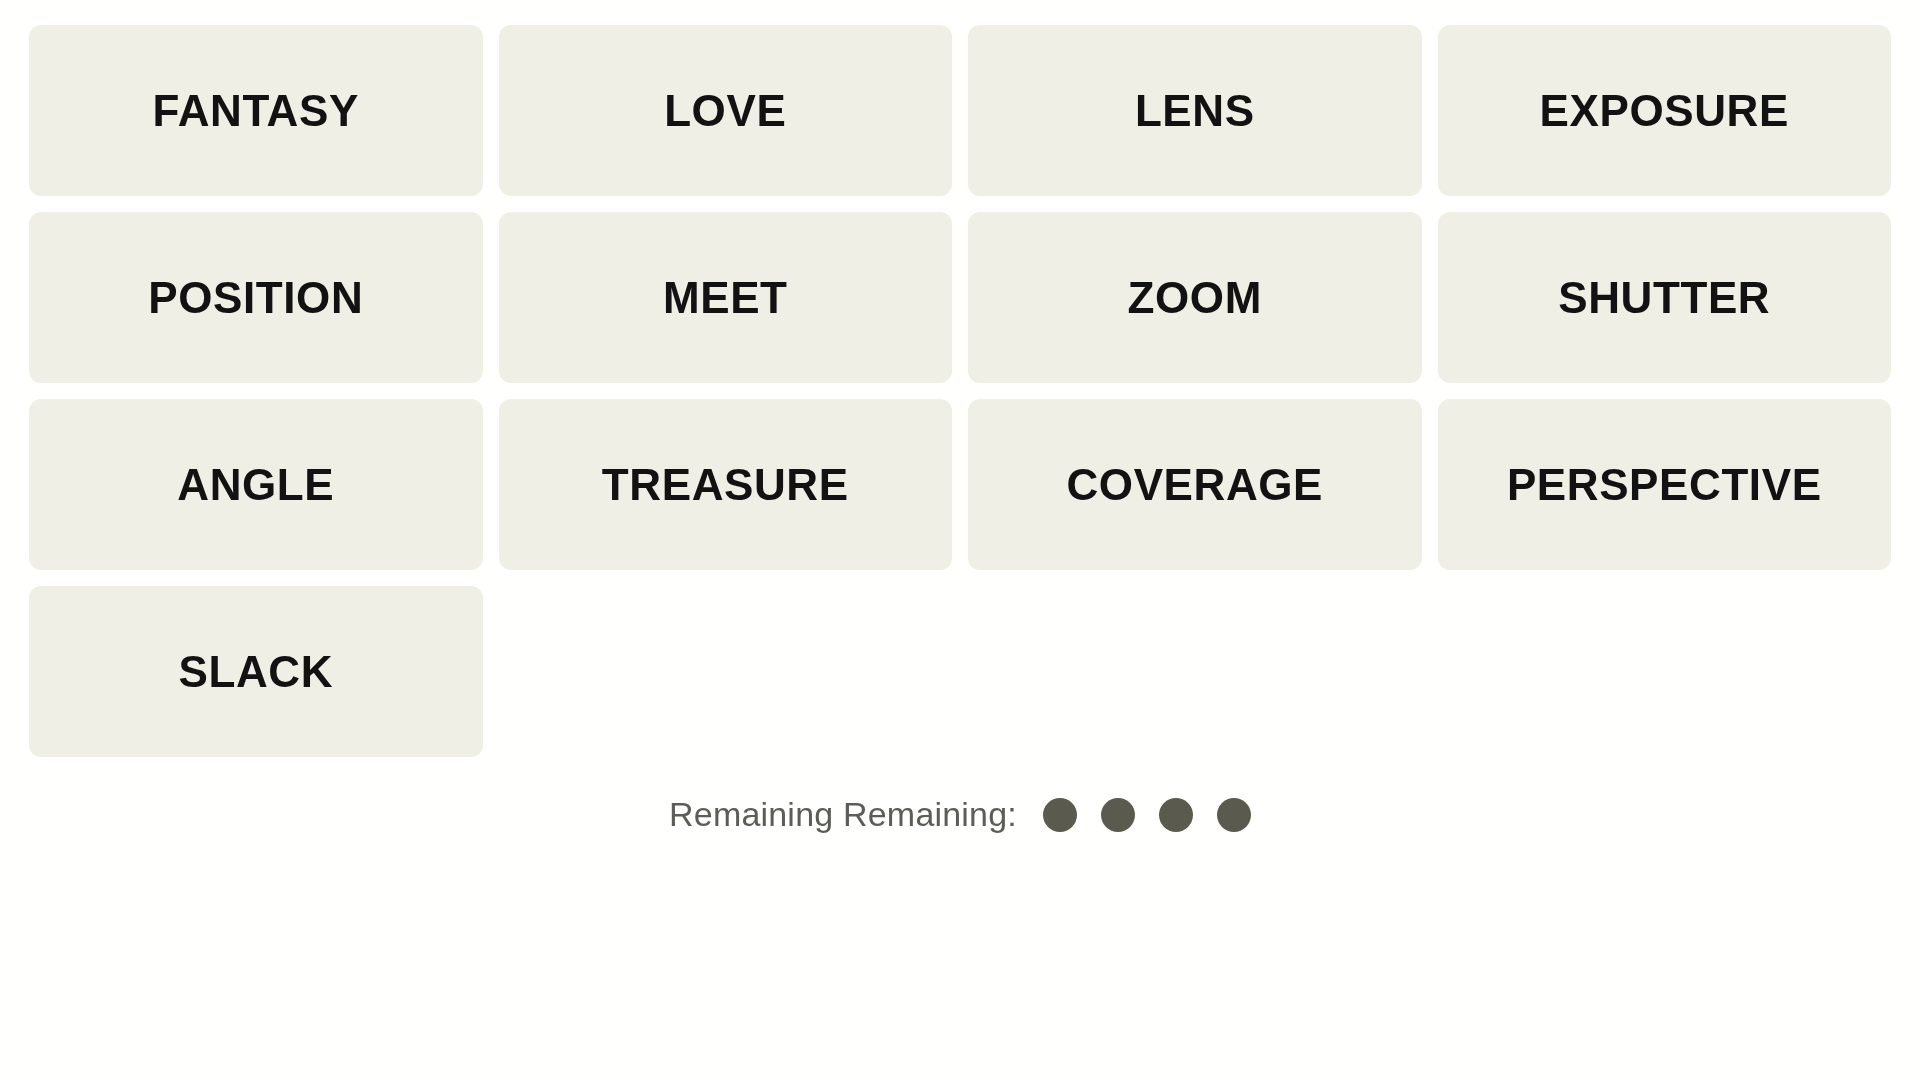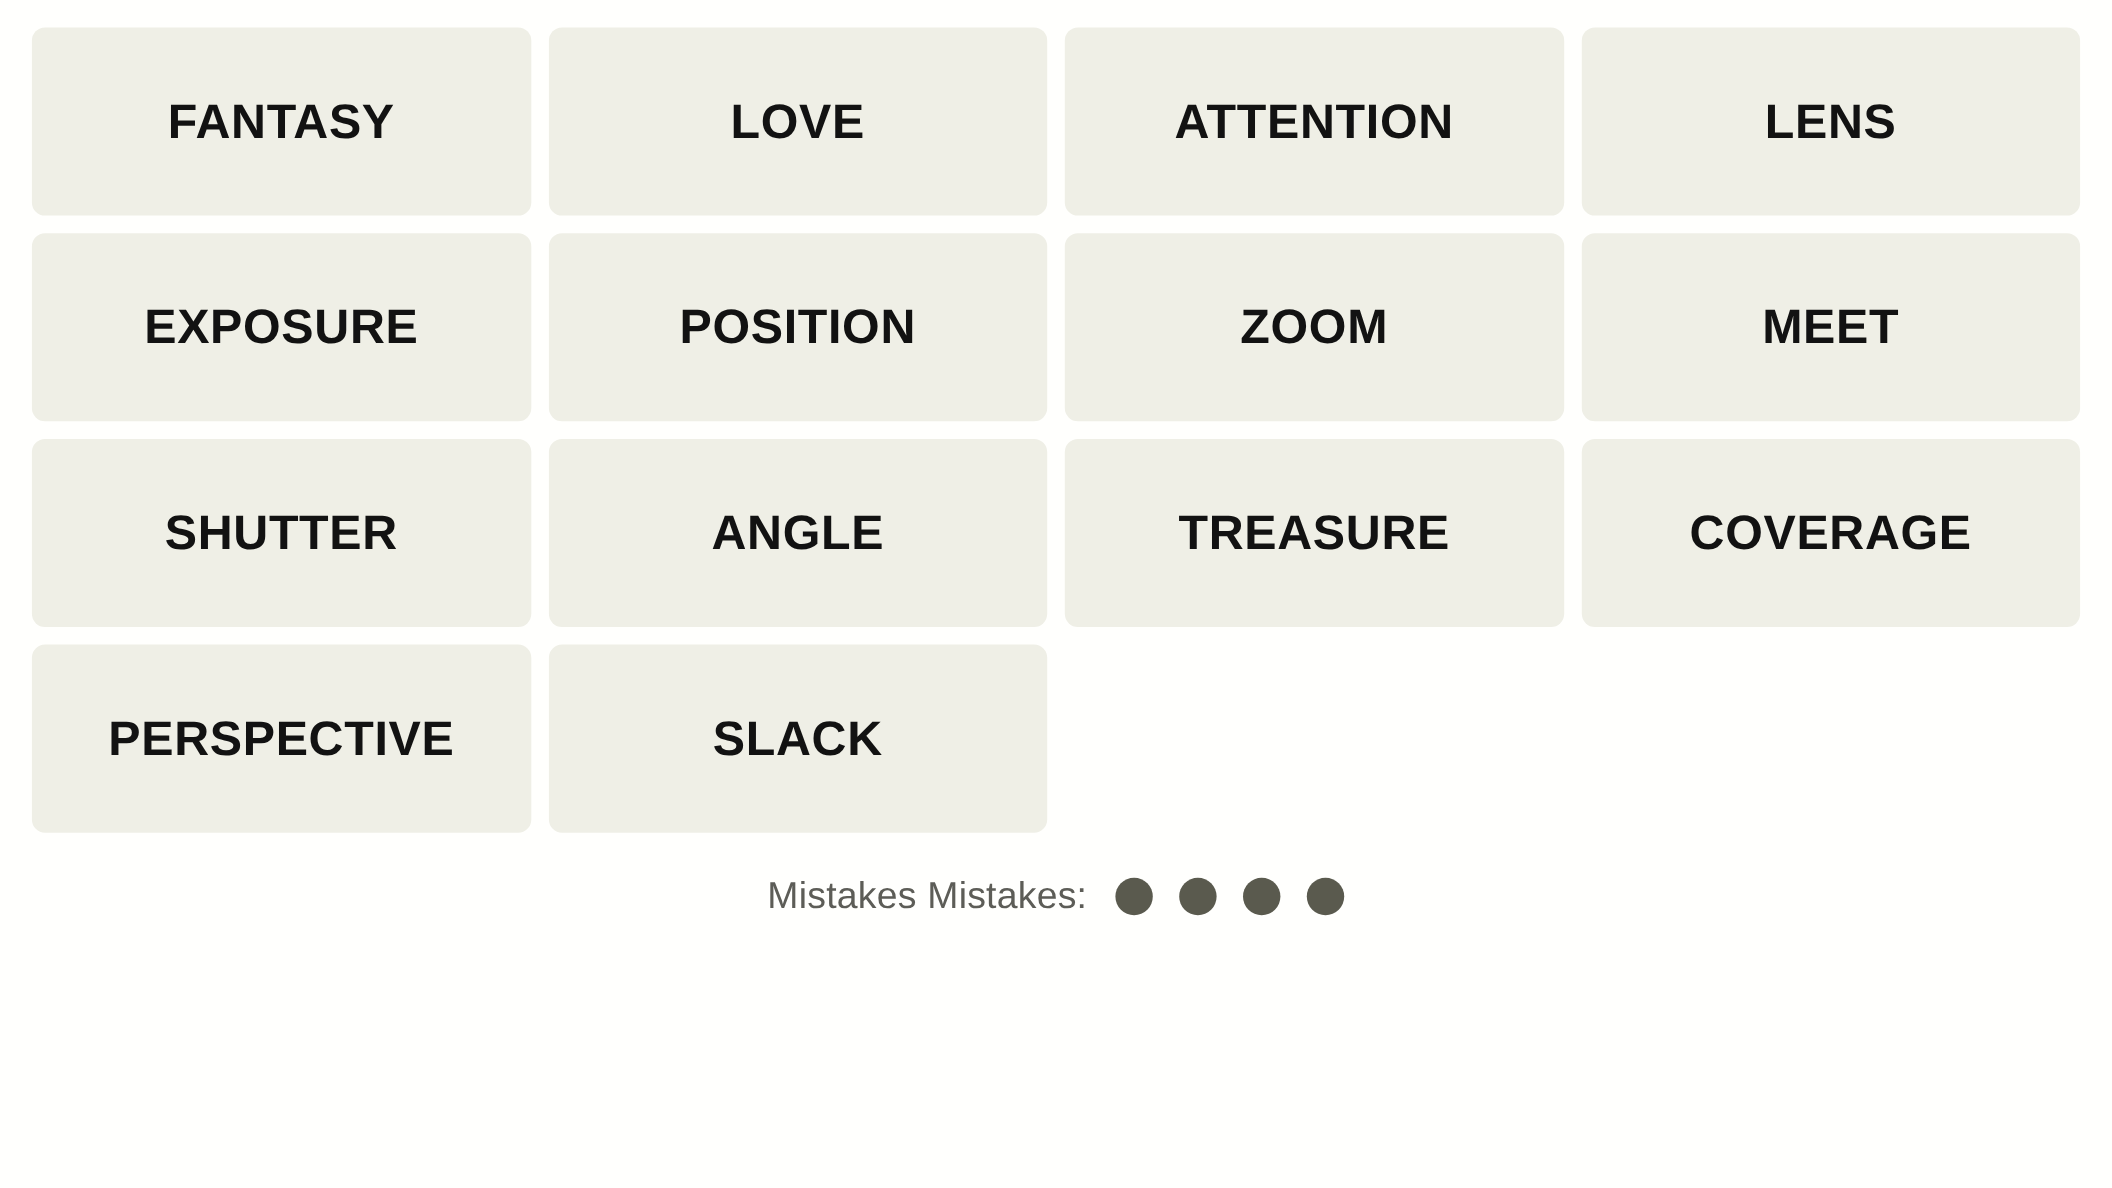--- a/index.html
+++ b/index.html
@@ -102,36 +102,33 @@
 <div id="game-root">
 
   <div id="board">
       <button class="tile">
         <span class="tile-label">FANTASY</span>
       </button>
       <button class="tile">
         <span class="tile-label">LOVE</span>
       </button>
       <button class="tile">
-        <span class="tile-label">ATTENTION</span>
-      </button>
-      <button class="tile">
         <span class="tile-label">LENS</span>
       </button>
       <button class="tile">
         <span class="tile-label">EXPOSURE</span>
       </button>
       <button class="tile">
         <span class="tile-label">POSITION</span>
       </button>
       <button class="tile">
-        <span class="tile-label">ZOOM</span>
+        <span class="tile-label">MEET</span>
       </button>
       <button class="tile">
-        <span class="tile-label">MEET</span>
+        <span class="tile-label">ZOOM</span>
       </button>
       <button class="tile">
         <span class="tile-label">SHUTTER</span>
       </button>
       <button class="tile">
         <span class="tile-label">ANGLE</span>
       </button>
       <button class="tile">
         <span class="tile-label">TREASURE</span>
       </button>
@@ -140,21 +137,21 @@
       </button>
       <button class="tile">
         <span class="tile-label">PERSPECTIVE</span>
       </button>
       <button class="tile">
         <span class="tile-label">SLACK</span>
       </button>
     </div>
 
   <div id="footer">
-    <span id="mistakes-label">Mistakes Mistakes:</span>
+    <span id="mistakes-label">Remaining Remaining:</span>
     <span id="mistake-dots">
         <span class="dot" style="background: rgb(90, 90, 78);"></span>
         <span class="dot" style="background: rgb(90, 90, 78);"></span>
         <span class="dot" style="background: rgb(90, 90, 78);"></span>
         <span class="dot" style="background: rgb(90, 90, 78);"></span>
       </span>
   </div>
 
 </div>
 

